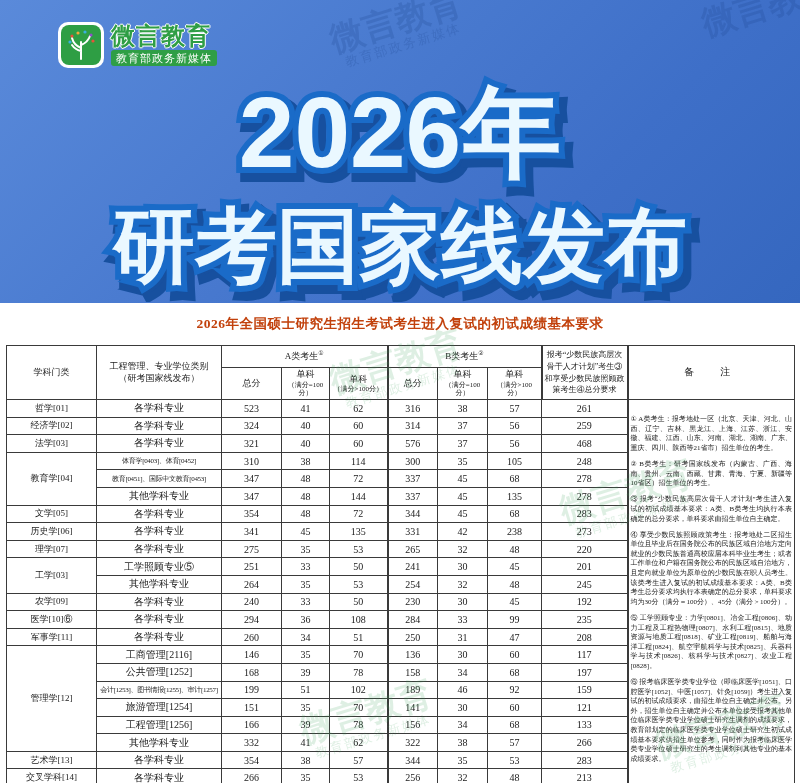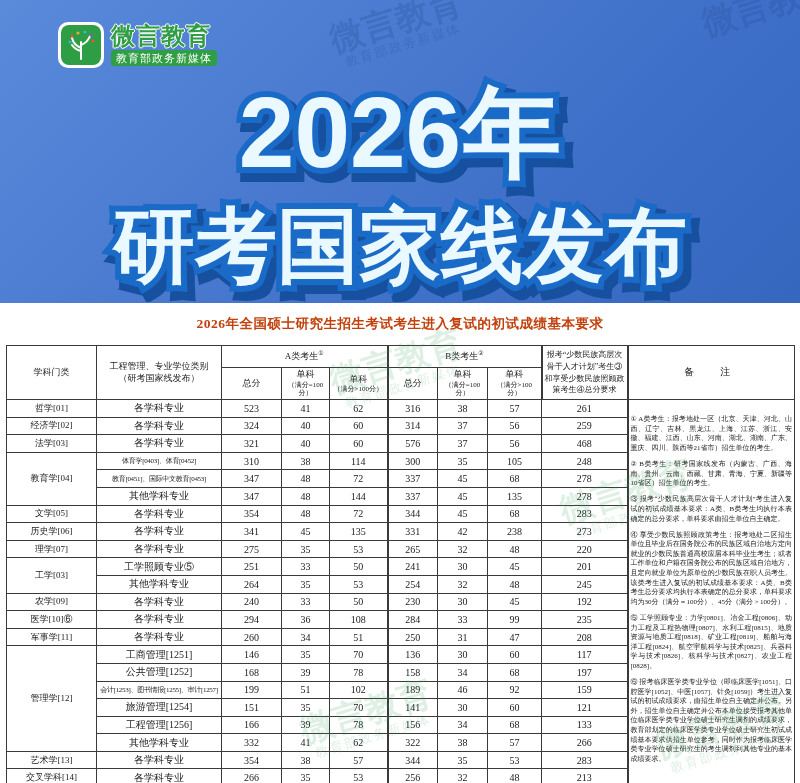--- a/index.html
+++ b/index.html
@@ -354,21 +354,21 @@
           <td class="num">260</td>
           <td class="num">34</td>
           <td class="num">51</td>
           <td class="num sep-left">250</td>
           <td class="num">31</td>
           <td class="num">47</td>
           <td class="num">208</td>
         </tr>
         <tr class="group-start">
           <td class="subject" rowspan="6">管理学[12]</td>
-          <td class="major">工商管理[1251]</td>
+          <td class="major">工商管理[2116]</td>
           <td class="num">146</td>
           <td class="num">35</td>
           <td class="num">70</td>
           <td class="num sep-left">136</td>
           <td class="num">30</td>
           <td class="num">60</td>
           <td class="num">117</td>
         </tr>
         <tr>
           <td class="major">公共管理[1252]</td>

